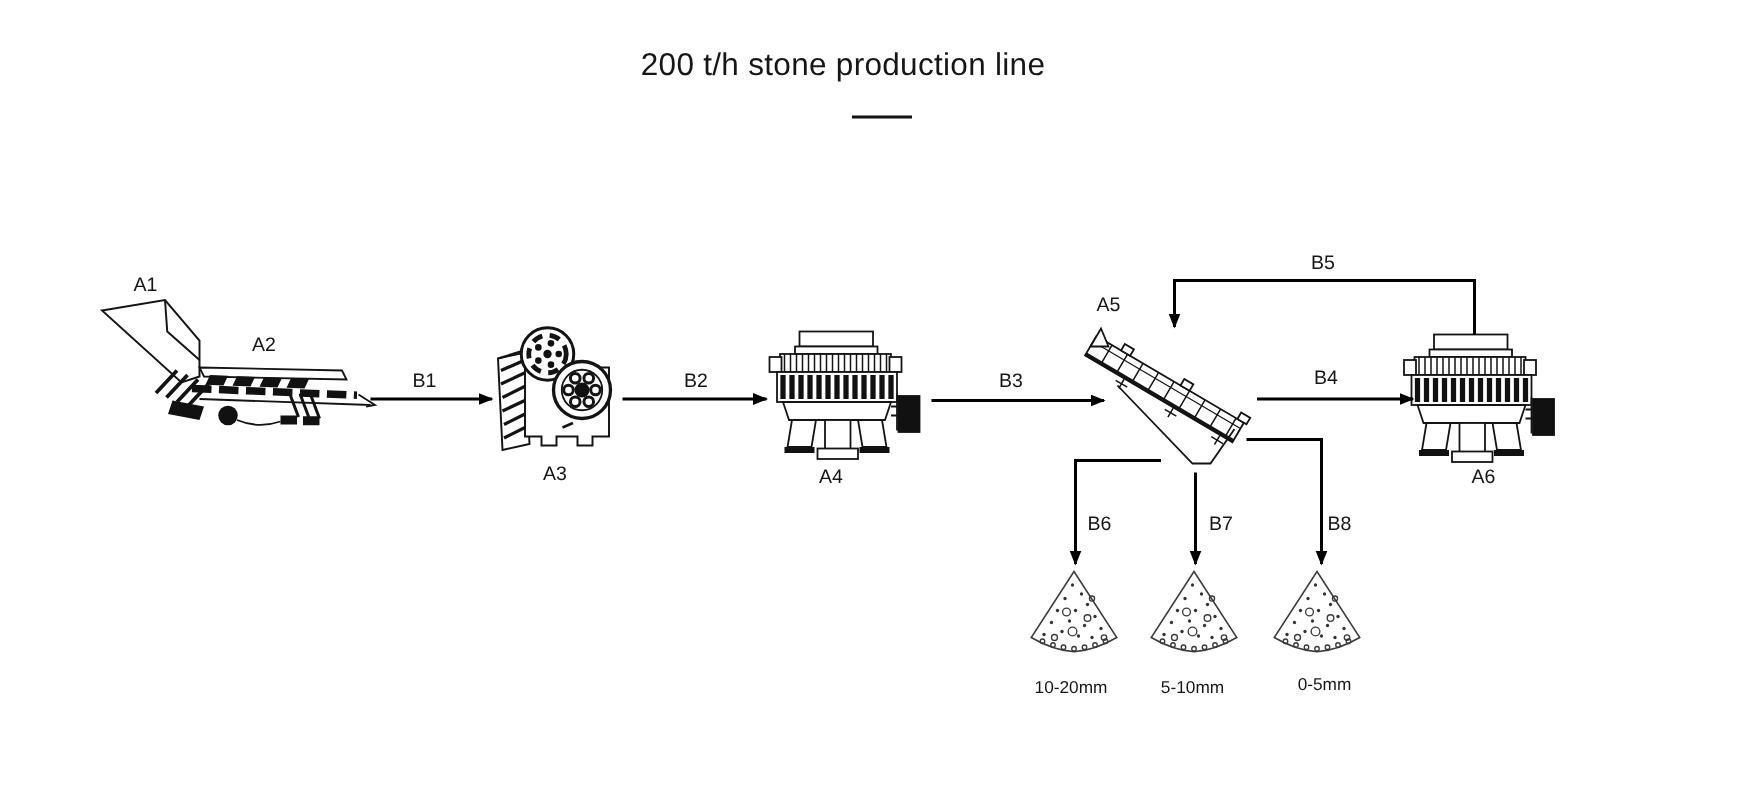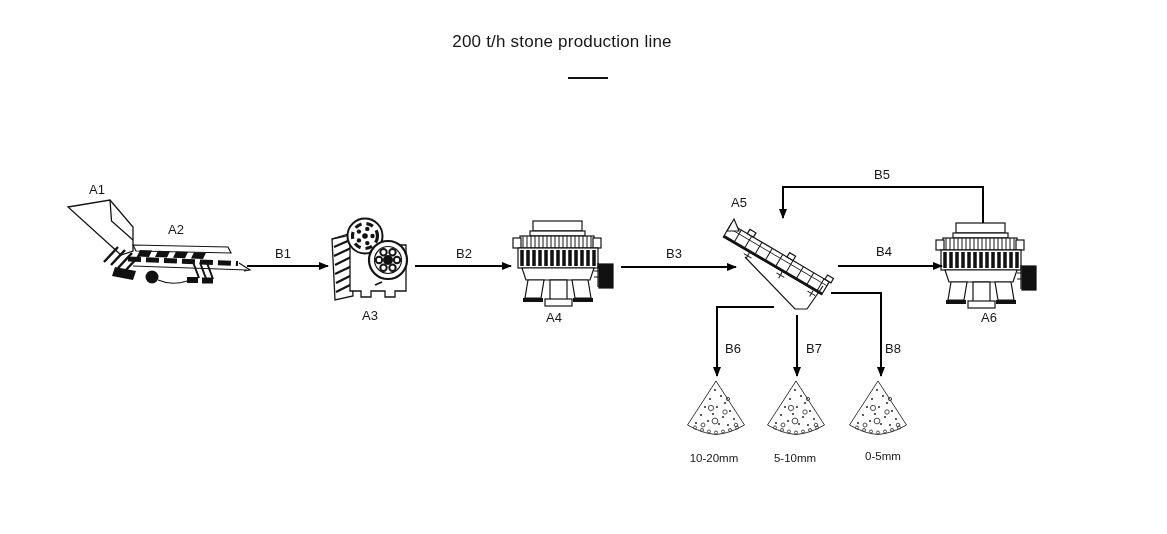--- a/index.html
+++ b/index.html
@@ -2,21 +2,21 @@
 <html><head>
 <meta charset="utf-8">
 <style>
   html,body{margin:0;padding:0;background:#fff;}
   .stage{
     position:relative;width:1167px;height:534px;background:#fff;
     font-family:"Liberation Sans",sans-serif;overflow:hidden;
   }
   .title{
     position:absolute;left:262px;top:32px;width:600px;text-align:center;
-    font-size:17px;color:#161616;letter-spacing:.2px;
+    font-size:21px;color:#161616;letter-spacing:.2px;
   }
   .title-underline{
     position:absolute;left:568px;top:77px;width:40px;height:2px;background:#111;
   }
   svg.diagram{position:absolute;left:0;top:0;}
   svg text{
     font-family:"Liberation Sans",sans-serif;font-size:13px;fill:#161616;
   }
   svg text.small{font-size:11.5px;}
 </style>

